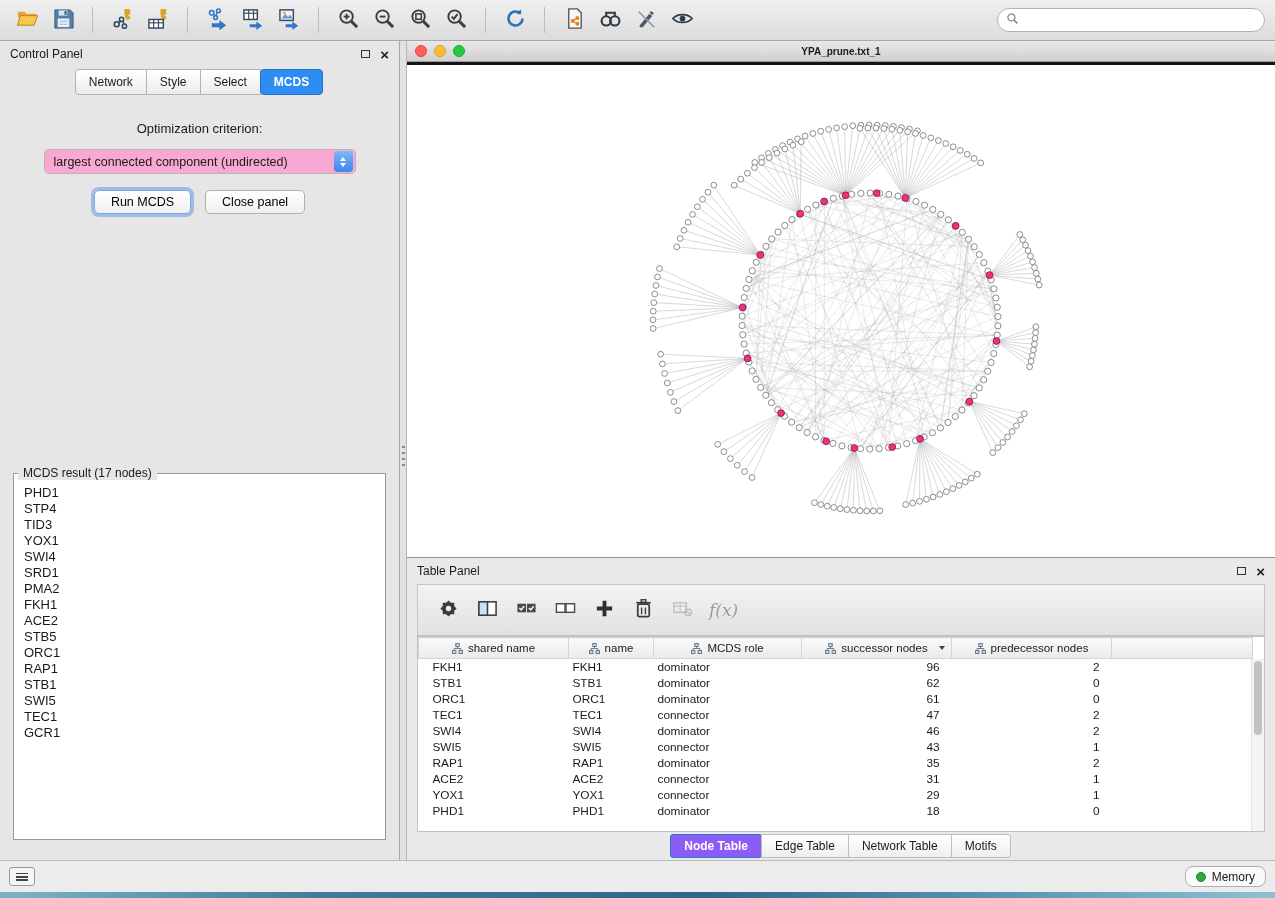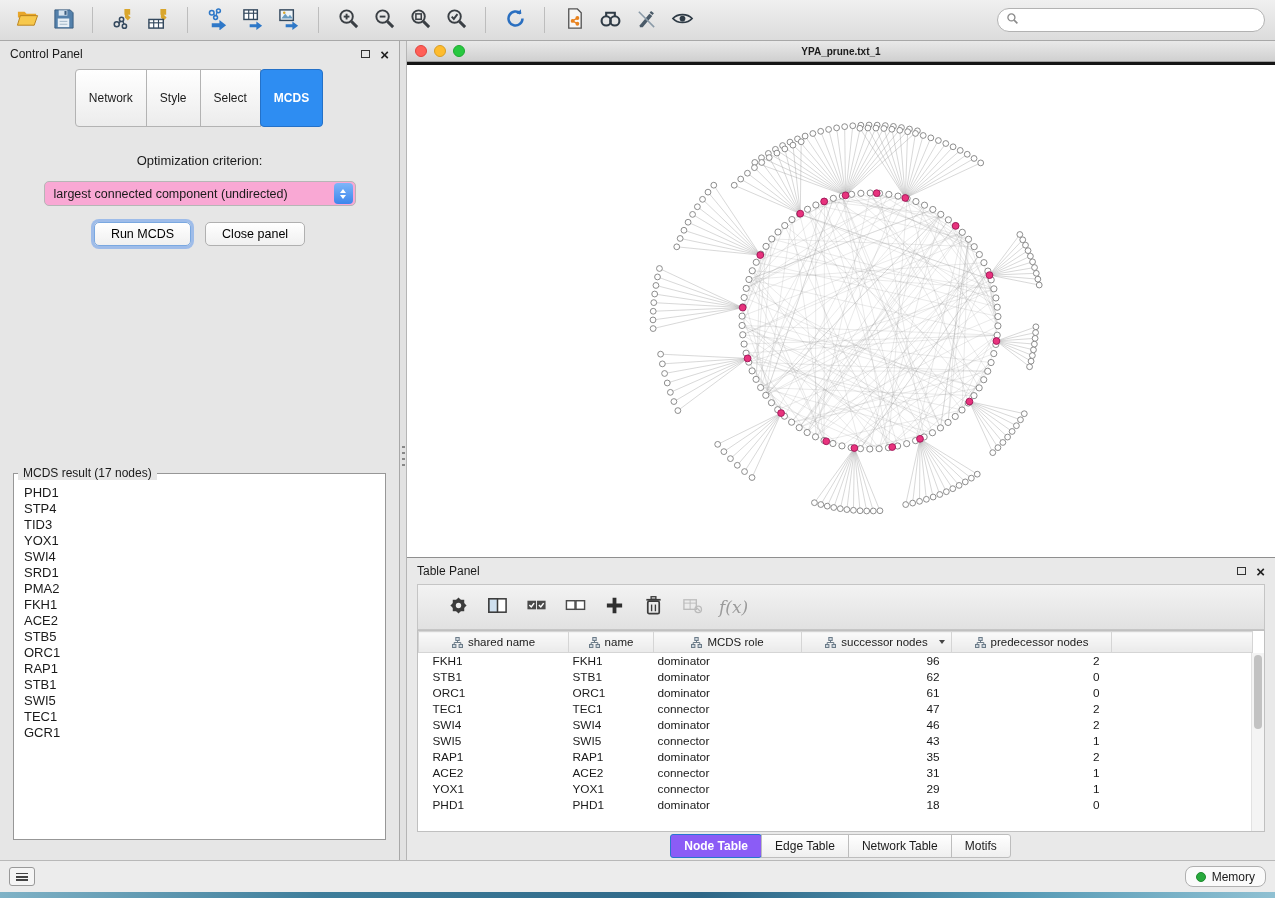--- a/index.html
+++ b/index.html
@@ -25,21 +25,21 @@
   
   .control-panel { width:400px; flex-shrink:0; background:#e6e6e6; border-right:1px solid #a8a8a8;
                    display:flex; flex-direction:column; }
   .panel-header { height:26px; display:flex; align-items:center; padding:0 10px; font-size:12px; flex-shrink:0; }
   .ph-title { flex:1; }
   .win-icon { margin-left:10px; display:flex; align-items:center; justify-content:center; color:#222; }
   .float-box { width:9px; height:8px; border:1.5px solid #333; background:transparent; }
   .close-x { font-size:15px; font-weight:bold; line-height:1; }
 
   .tab-bar { display:flex; justify-content:center; padding:2px 0 4px; flex-shrink:0; }
-  .tab { padding:21px 13px; font-size:12px; border:1px solid #b3b3b3; background:linear-gradient(#fff,#ececec); margin-left:-1px; }
+  .tab { padding:5px 13px; font-size:12px; border:1px solid #b3b3b3; background:linear-gradient(#fff,#ececec); margin-left:-1px; }
   .tab:first-child { border-radius:4px 0 0 4px; }
   .tab.active { background:#2e8df2; color:#fff; border-color:#2471c8; border-radius:4px; font-weight:bold; }
 
   .panel-body { padding-top:22px; text-align:center; flex-shrink:0; }
   .opt-label { font-size:13px; margin-bottom:13px; }
   .dropdown { width:312px; height:25px; margin:0 auto 16px; background:#f9a8d4; border:1px solid #b6b6b6;
               border-radius:5px; display:flex; align-items:center; }
   .dd-text { flex:1; text-align:left; padding-left:9px; font-size:12.5px; white-space:nowrap; overflow:hidden; }
   .dd-stepper { width:19px; height:21px; margin-right:2px; border-radius:4px;
                 background:linear-gradient(#7db6f9,#3d86ec); display:flex; flex-direction:column;
@@ -72,22 +72,22 @@
   .light { width:12px; height:12px; border-radius:50%; }
   .light.red { background:#ff5f57; border:1px solid #e0443e; }
   .light.yellow { background:#febc2e; border:1px solid #d89e24; }
   .light.green { background:#28c840; border:1px solid #1eaa32; }
   .net-title { position:absolute; left:0; right:0; text-align:center; font-weight:bold; font-size:10px; }
   .net-canvas { flex:1; background:#fff; border-top:3px solid #151515; position:relative; overflow:hidden; }
   .net-canvas svg { position:absolute; inset:0; }
 
   
   .table-panel { flex:1; display:flex; flex-direction:column; background:#e9e9e9; min-height:0; }
-  .tp-toolbar { height:46px; margin:0 10px; background:linear-gradient(#f3f3f3,#e1e1e1);
-                border:1px solid #c5c5c5; display:flex; align-items:center; gap:15px; padding:0 28px; flex-shrink:0; }
+  .tp-toolbar { height:52px; margin:0 10px; background:linear-gradient(#f3f3f3,#e1e1e1);
+                border:1px solid #c5c5c5; display:flex; align-items:center; gap:15px; padding:0 18px; flex-shrink:0; }
   .tp-icon { width:24px; height:24px; display:flex; align-items:center; justify-content:center; }
   .tp-icon svg { width:21px; height:21px; }
   .fx-label { font-family:"DejaVu Serif",serif; font-style:italic; color:#9a9a9a; font-size:17px; }
 
   .table-wrap { flex:1; margin:0 10px; background:#fff; border:1px solid #c0c0c0; position:relative; overflow:hidden; }
   table { border-collapse:collapse; table-layout:fixed; width:835px; }
   th { height:21px; background:linear-gradient(#fafafa,#eaeaea); border:1px solid #d5d5d5;
        font-weight:normal; font-size:11.5px; position:relative; }
   .th-inner { display:flex; align-items:center; justify-content:center; gap:5px; }
   .sort-arrow { position:absolute; right:6px; top:8px; width:0; height:0;

